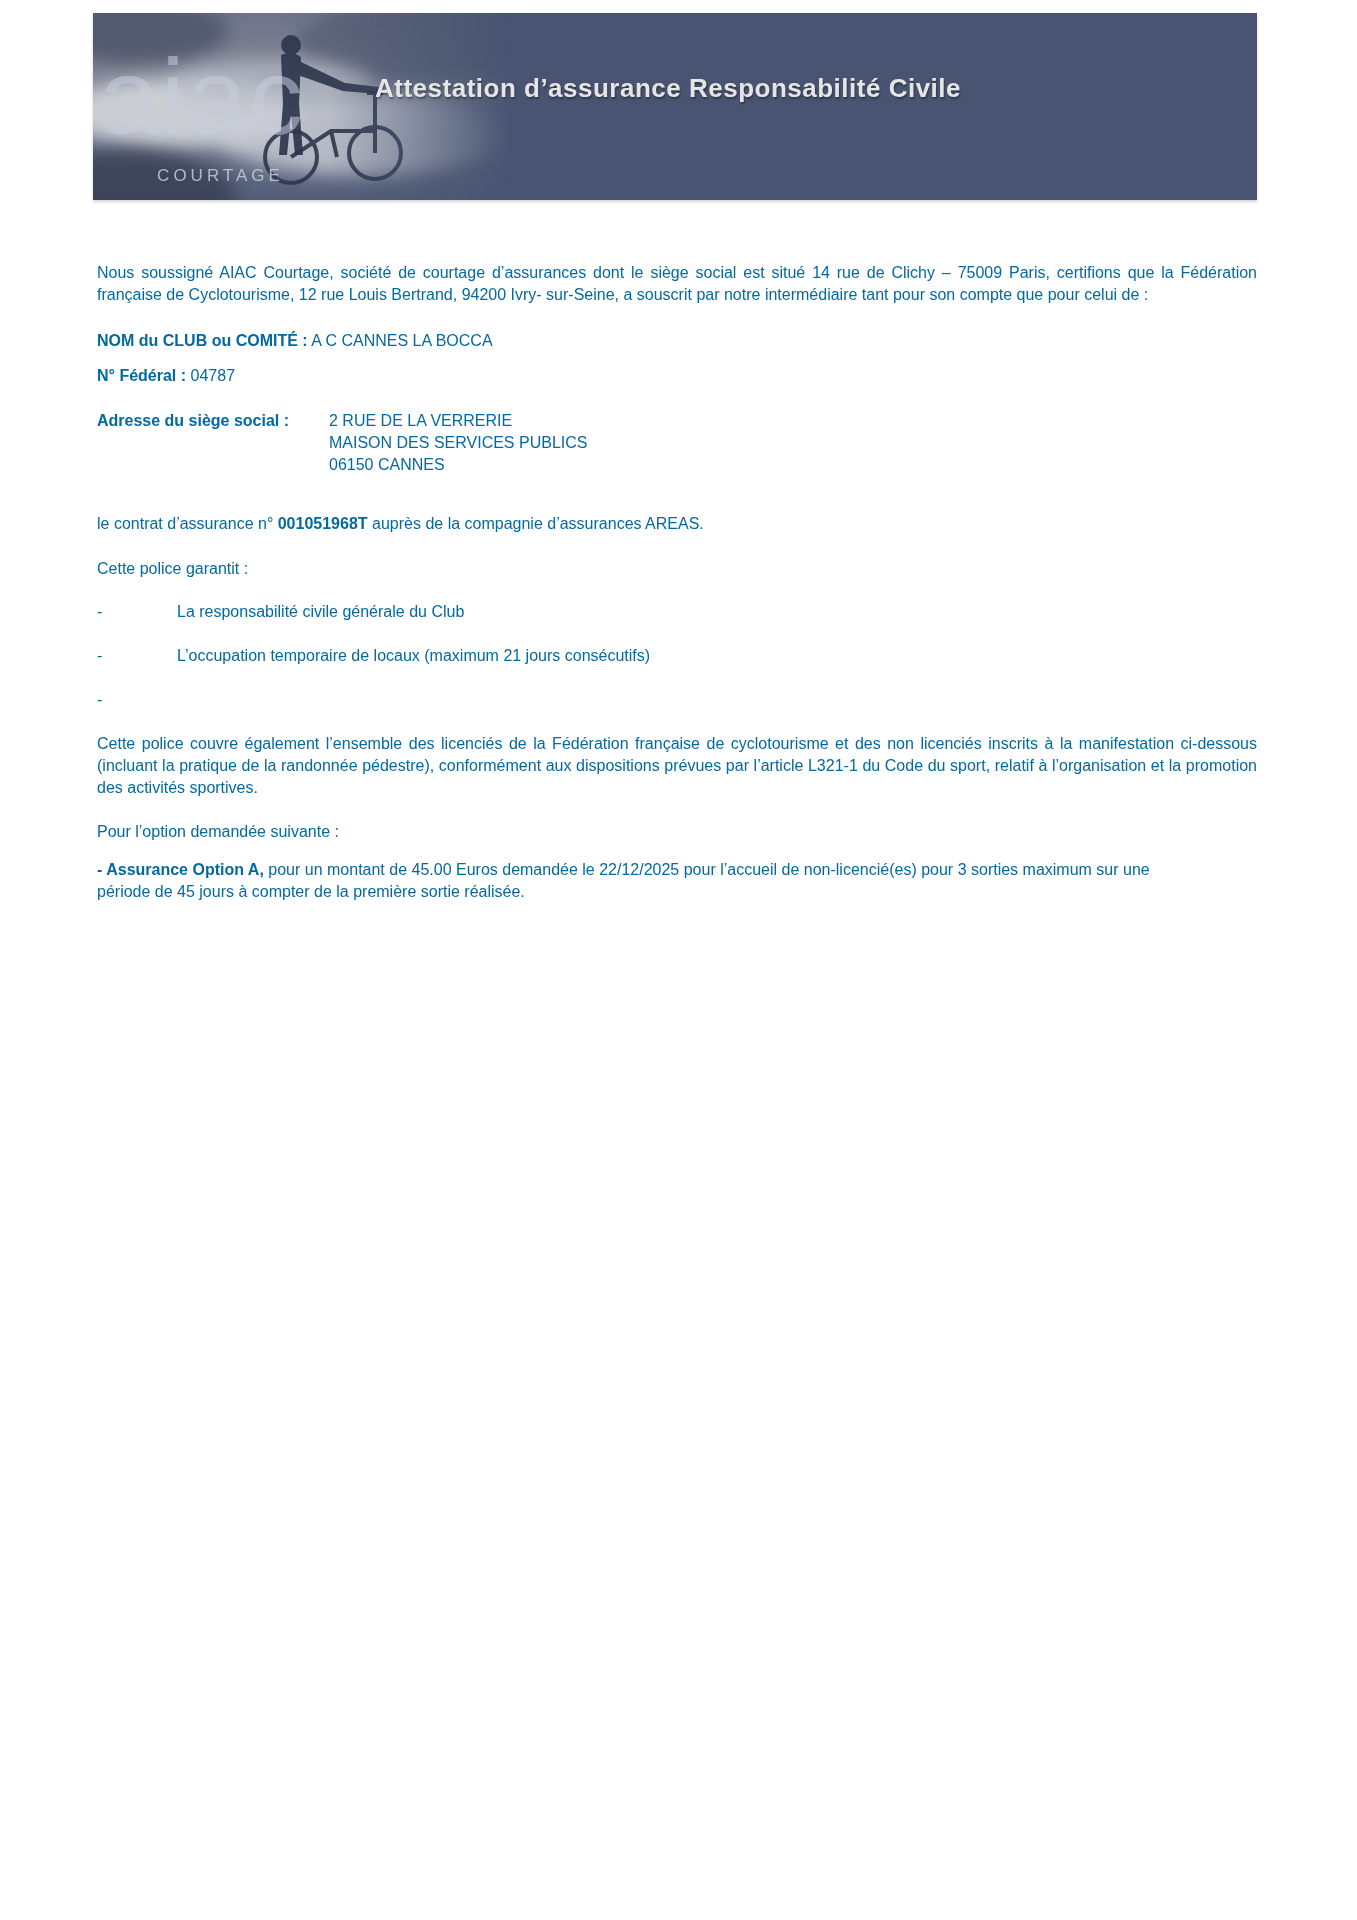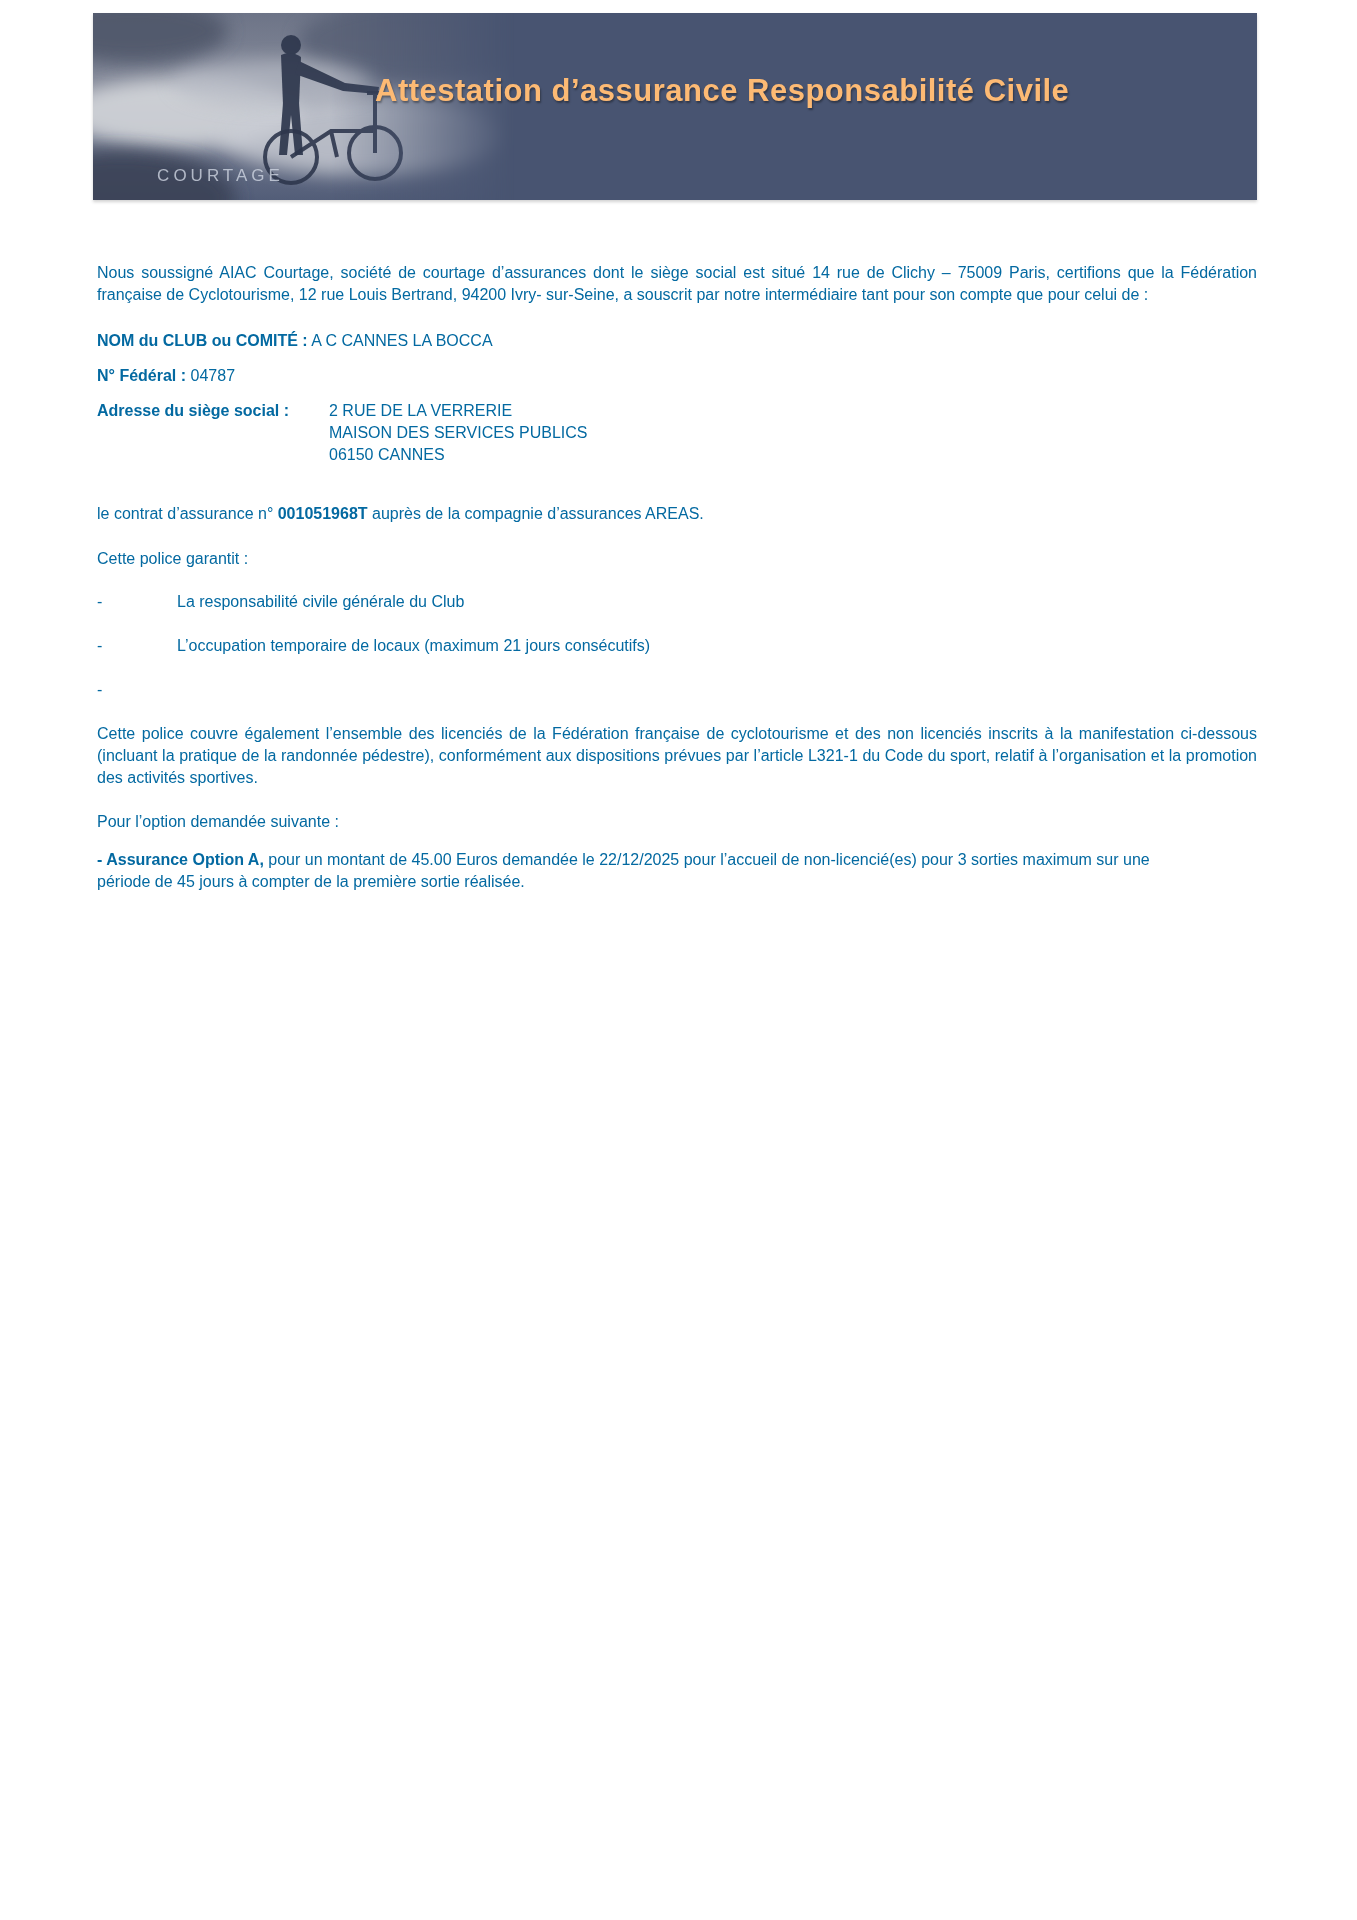--- a/index.html
+++ b/index.html
@@ -19,32 +19,32 @@
   .logo-wrap { position:absolute; left:6px; top:0; width:245px; height:187px; }
   .logo-main {
     position:absolute; left:0; top:30px; font-size:108px; line-height:1;
     letter-spacing:2px; color:rgba(199,206,221,0.55); font-weight:normal;
   }
   .logo-sub {
     position:absolute; left:0; top:153px; width:243px; text-align:center;
     font-size:17px; letter-spacing:4px; color:rgba(206,212,225,0.80);
   }
   .banner-title {
-    position:absolute; left:282px; top:60px; font-size:31px; font-weight:bold;
-    color:#fdba74; letter-spacing:0.5px; white-space:nowrap;
+    position:absolute; left:282px; top:60px; font-size:26px; font-weight:bold;
+    color:#e5e5e5; letter-spacing:0.5px; white-space:nowrap;
     text-shadow:1px 2px 2px rgba(0,0,0,0.35);
   }
 
   
   .doc { position:absolute; left:97px; top:262px; width:1160px;
     font-size:16px; line-height:22px; color:#0369a1; }
   .doc b { font-weight:bold; }
   .p-intro    { margin:0 0 24px 0; text-align:justify; }
   .line-club  { margin:0 0 13px 0; }
-  .line-fed   { margin:0 0 13px 0; }
+  .line-fed   { margin:0 0 23px 0; }
   .addr       { display:flex; margin:0 0 37px 0; }
   .addr-label { width:232px; flex-shrink:0; font-weight:bold; white-space:nowrap; }
   .line-contract { margin:0 0 23px 0; }
   .line-garantit { margin:12px 0 21px 0; }
   .bullet { display:flex; margin-bottom:22px; }
   .bullet:last-of-type { margin-bottom:26px; }
   .bullet-dash { width:80px; flex-shrink:0; }
   .p-coverage { margin:0 0 22px 0; text-align:justify; }
   .line-option-intro { margin:0 0 12px 0; }
   .p-option { max-width:1105px; }
@@ -82,20 +82,21 @@
         </g>
         <g stroke="#2e374d" stroke-width="4" fill="none" opacity="0.9">
           <circle cx="282" cy="140" r="26"></circle>
           <circle cx="198" cy="144" r="26"></circle>
           <path d="M282 112 L282 140 M198 144 L238 118 L282 118 M238 118 L244 144"></path>
           <path d="M274 80 L290 80 M282 80 L282 112"></path>
         </g>
       </svg>
     </div>
     <div class="logo-wrap">
+      <div class="logo-main">aiac</div>
       <div class="logo-sub">COURTAGE</div>
     </div>
     <div class="banner-title">Attestation d’assurance Responsabilité Civile</div>
   </div>
 
   <div class="doc">
 
     <p class="p-intro">Nous soussigné AIAC Courtage, société de courtage d’assurances dont le siège social est situé 14 rue de Clichy – 75009 Paris, certifions que la Fédération française de Cyclotourisme, 12 rue Louis Bertrand, 94200 Ivry- sur-Seine, a souscrit par notre intermédiaire tant pour son compte que pour celui de :</p>
 
     <div class="line-club">

